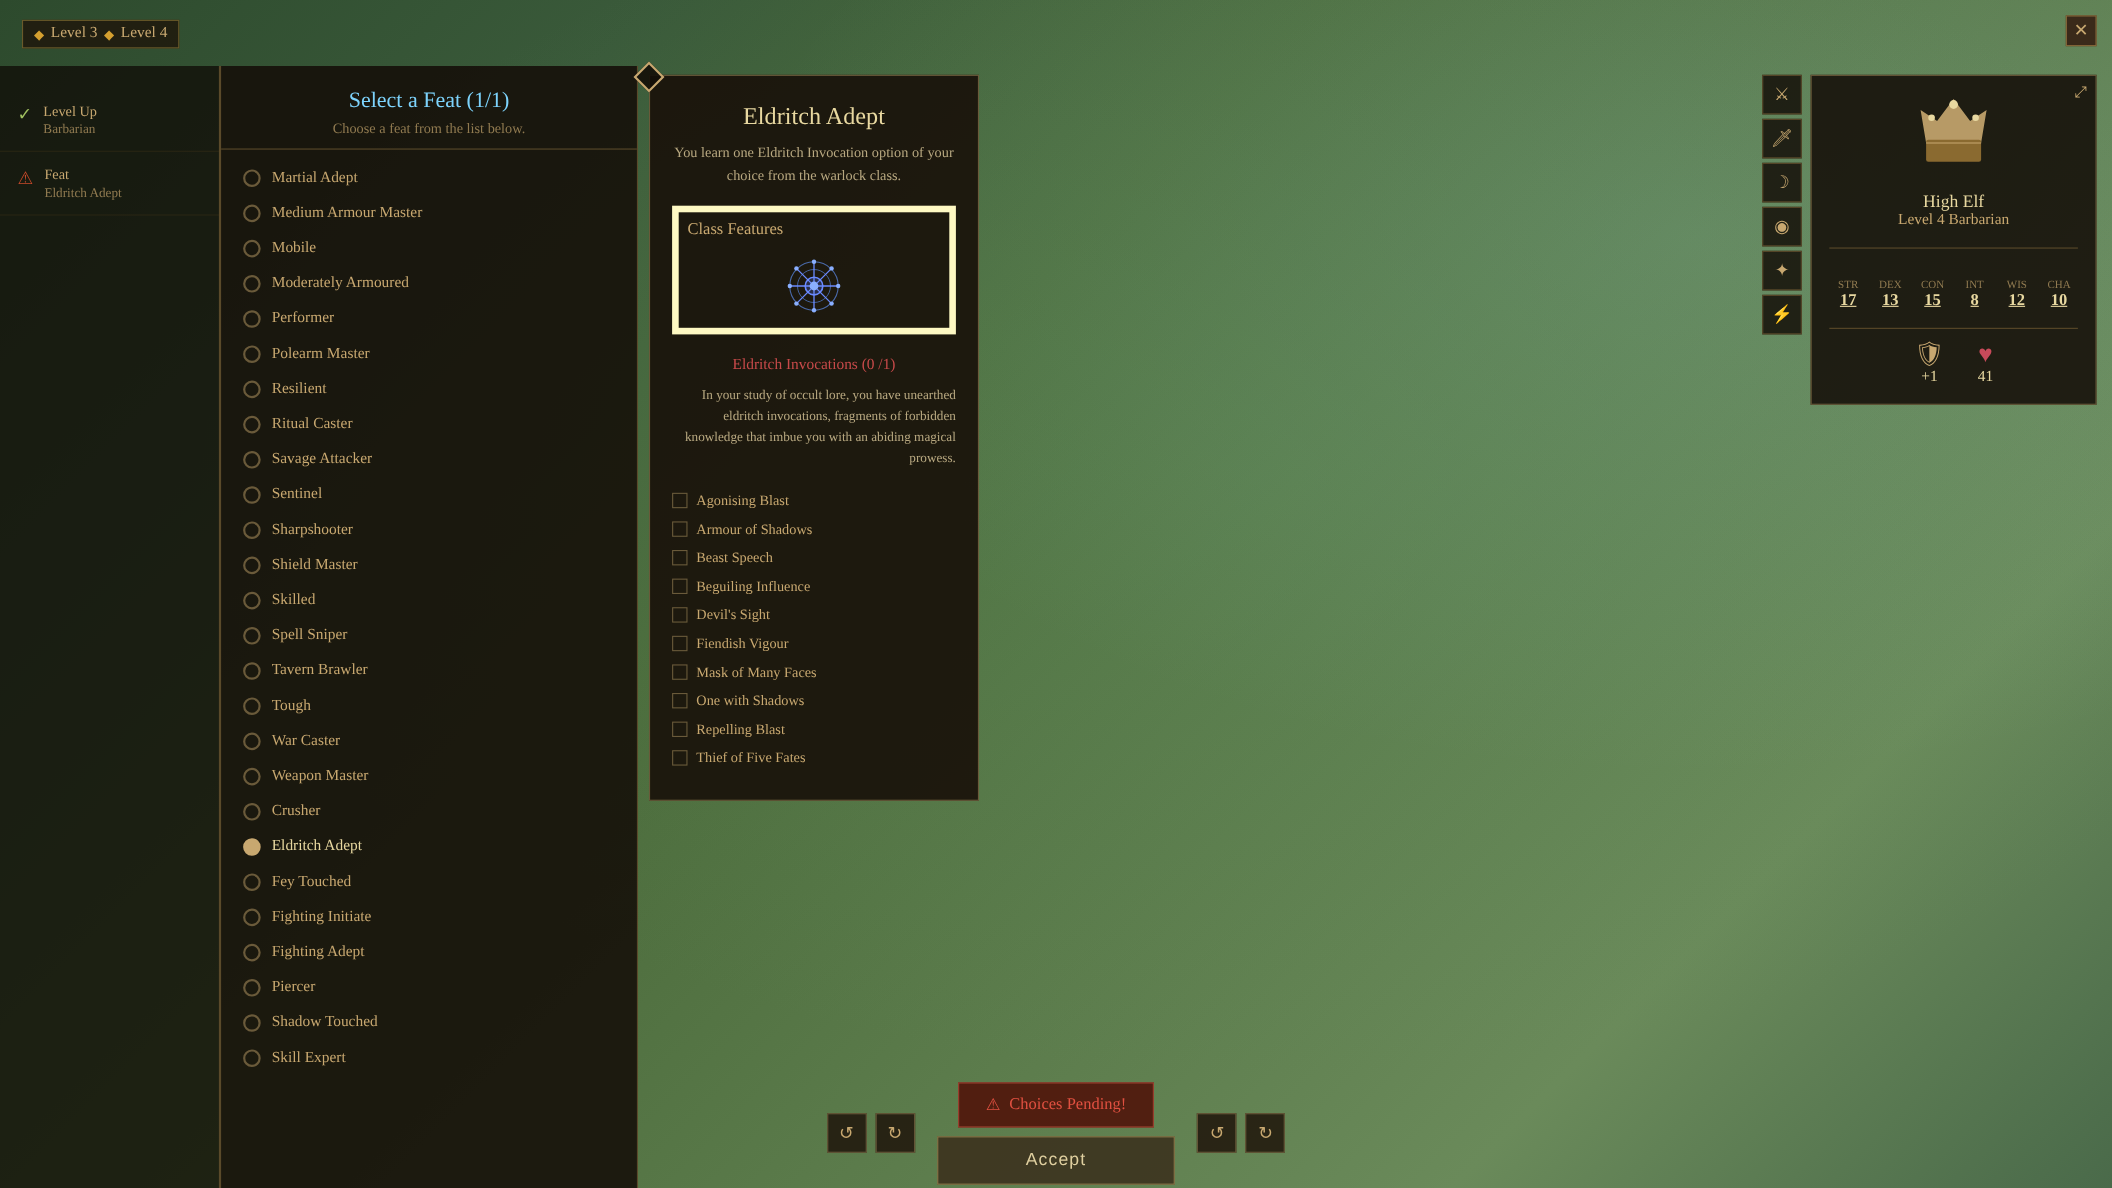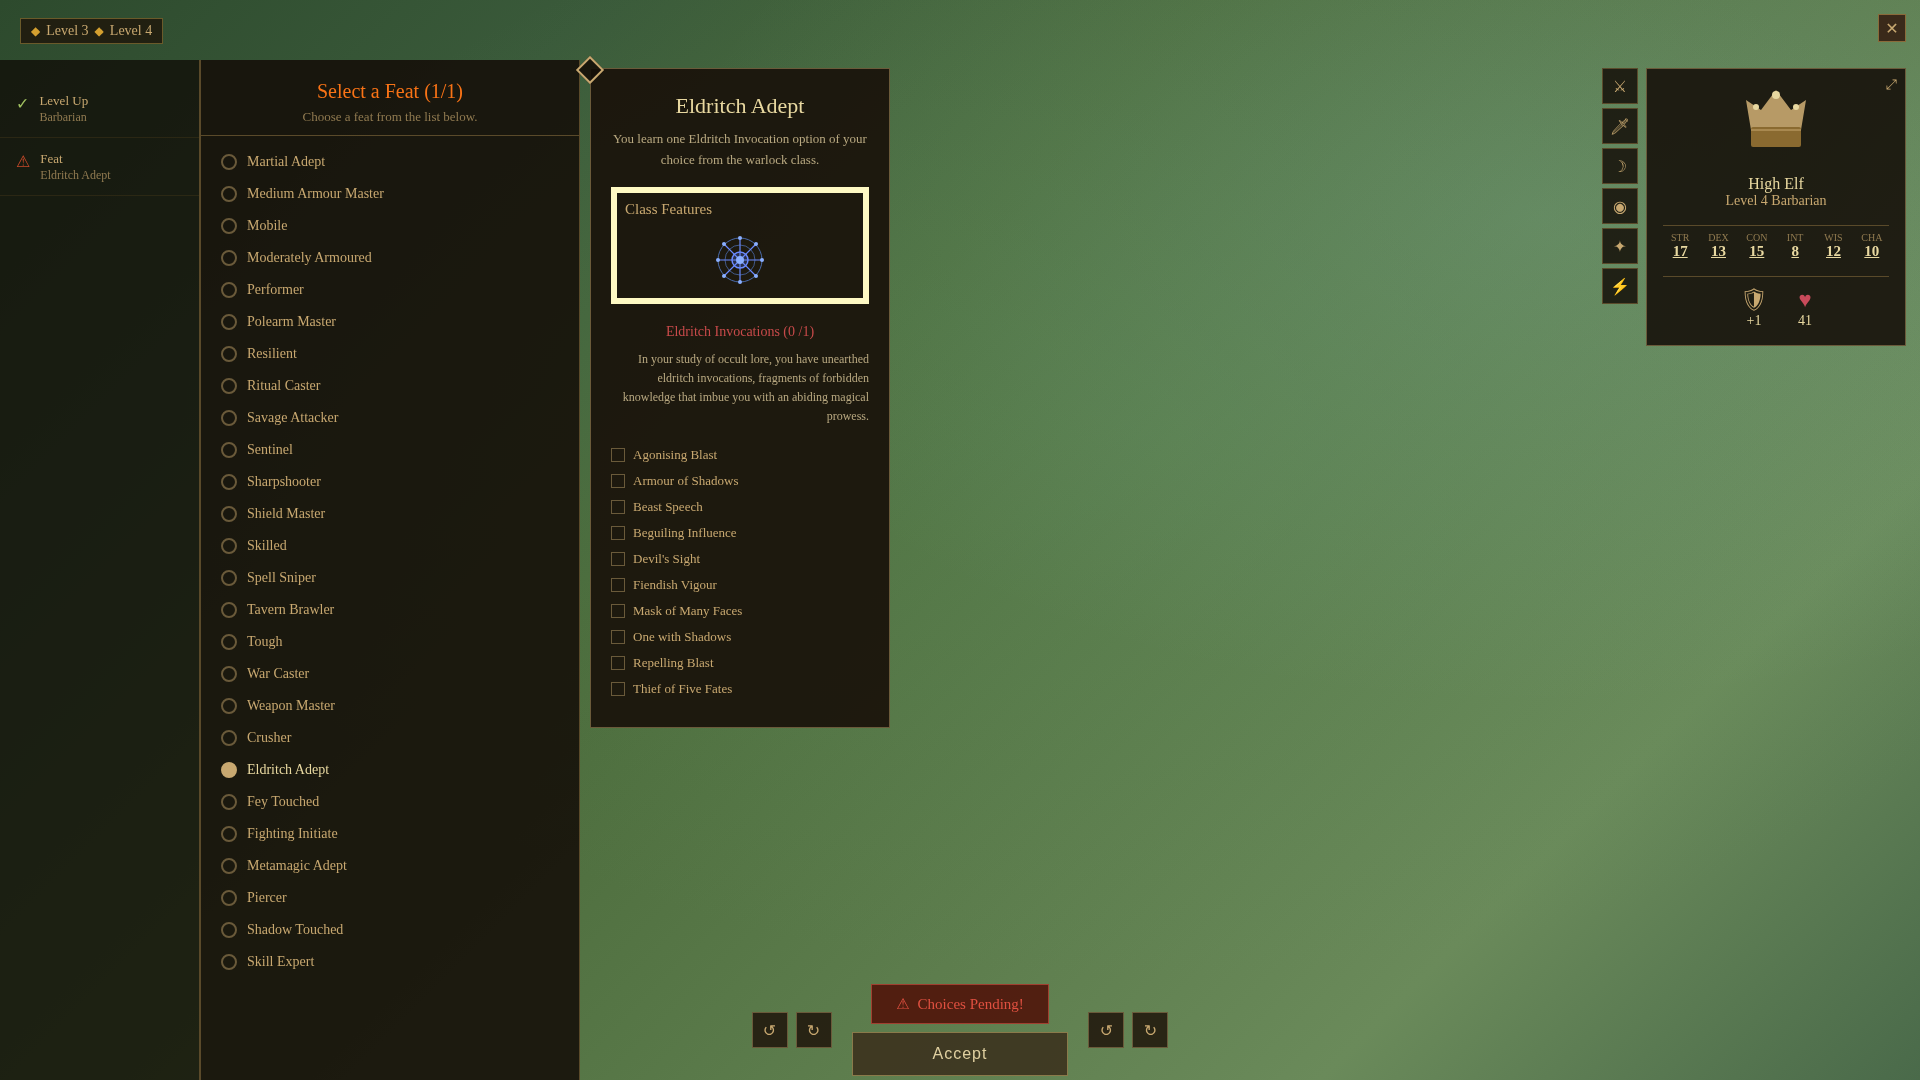--- a/index.html
+++ b/index.html
@@ -124,21 +124,21 @@
       border-left: 1px solid #5a4a2a;
       z-index: 10;
       display: flex;
       flex-direction: column;
     }
     .feat-panel-header {
       padding: 20px 20px 10px;
       border-bottom: 1px solid #5a4a2a;
     }
     .feat-panel-title {
-      color: #f97316;
+      color: #7dd3fc;
       font-size: 20px;
       text-align: center;
       margin-bottom: 6px;
     }
     .feat-panel-sub {
       color: #907a50;
       font-size: 13px;
       text-align: center;
     }
     .feat-list {
@@ -550,21 +550,21 @@
       <div class="feat-item">
         <div class="radio"></div>
         <span>Fey Touched</span>
       </div>
       <div class="feat-item">
         <div class="radio"></div>
         <span>Fighting Initiate</span>
       </div>
       <div class="feat-item">
         <div class="radio"></div>
-        <span>Metamagic Adept</span>
+        <span>Fighting Adept</span>
       </div>
       <div class="feat-item">
         <div class="radio"></div>
         <span>Piercer</span>
       </div>
       <div class="feat-item">
         <div class="radio"></div>
         <span>Shadow Touched</span>
       </div>
       <div class="feat-item">
@@ -675,21 +675,21 @@
       <circle cx="40" cy="10" r="4" fill="#e8d8a0"></circle>
       <circle cx="20" cy="22" r="3" fill="#e8d8a0"></circle>
       <circle cx="60" cy="22" r="3" fill="#e8d8a0"></circle>
       <line x1="15" y1="45" x2="65" y2="45" stroke="#c8a870" stroke-width="1"></line>
     </svg>
   </div>
 
   <div class="char-race">High Elf</div>
   <div class="char-class">Level 4 Barbarian</div>
 
-  <div style="border-top: 1px solid #5a4a2a; padding-top: 6px; margin-bottom: 10px;">
+  <div style="border-top: 1px solid #5a4a2a; padding-top: 28px; margin-bottom: 10px;">
     <div class="stats-grid" id="stats-grid">
 
     <div class="stat-col">
           <div class="stat-label">STR</div>
           <div class="stat-value">17</div>
         </div>
         <div class="stat-col">
           <div class="stat-label">DEX</div>
           <div class="stat-value">13</div>
         </div>

